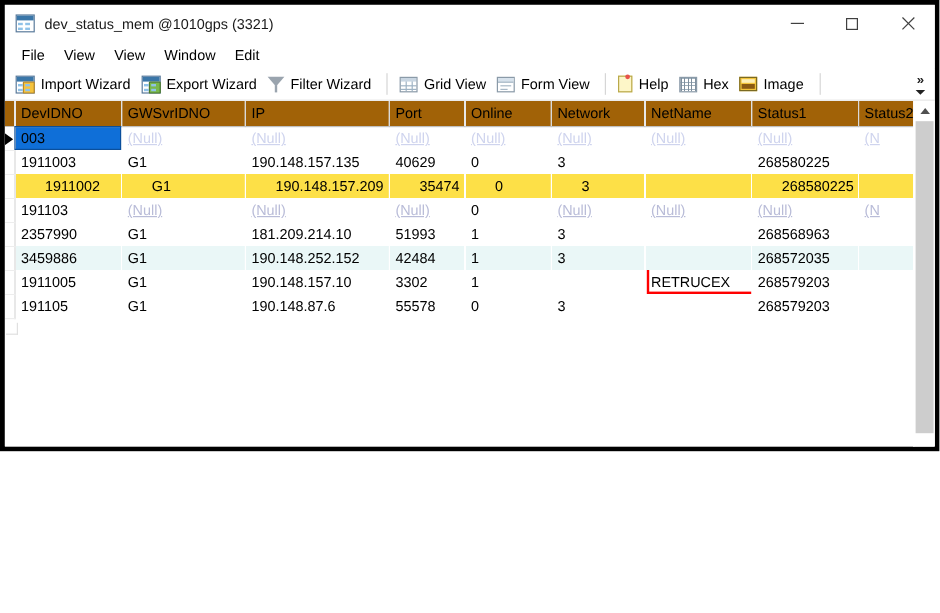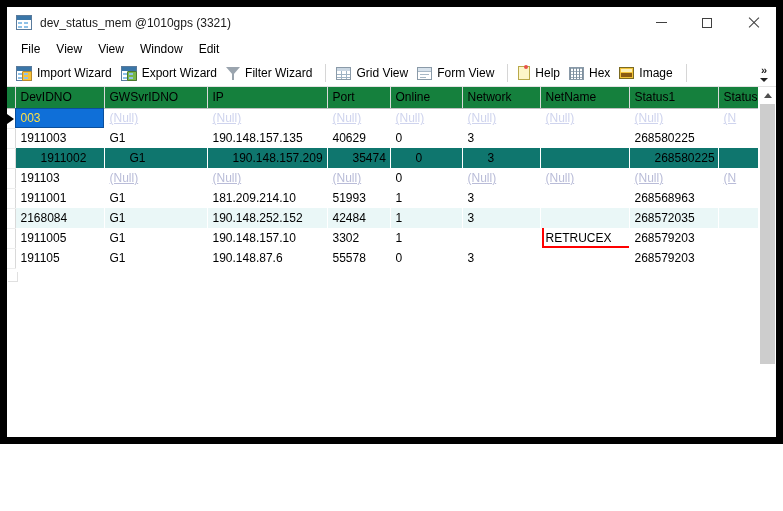--- a/index.html
+++ b/index.html
@@ -12,24 +12,24 @@
     background: #ffffff;
     font-family: "Liberation Sans", sans-serif;
     font-size: 12px;
     color: #000000;
     overflow: hidden;
     -webkit-font-smoothing: antialiased;
   }
   .window {
     position: relative;
     width: 783px;
-    height: 444px;
-    background: #ffffff;
-    box-sizing: border-box;
-    border: 7px solid #000000;
+    height: 376px;
+    background: #ffffff;
+    box-sizing: border-box;
+    border: 4px solid #000000;
     overflow: hidden;
   }
 
   
   .titlebar {
     position: relative;
     height: 31px;
     background: #ffffff;
     display: flex;
     align-items: center;
@@ -326,21 +326,21 @@
     padding: 0 5px;
     height: 20px;
     box-sizing: border-box;
     overflow: hidden;
     white-space: nowrap;
     text-align: left;
     font-weight: normal;
     vertical-align: middle;
   }
   table.grid th {
-    background: #15803d;
+    background: #a16207;
     border-right: 1px solid #d9d9d9;
     border-bottom: 1px solid #c0c0c0;
     color: #000000;
     font-size: 12px;
     height: 21px;
   }
   th.col-selected { background: #d9edf9; border-bottom: 2px solid #2a7fc9; }
   td { border-right: 1px solid transparent; }
   .gutter {
     width: 8px;
@@ -352,28 +352,28 @@
   th.gutter { border-bottom: 1px solid #c0c0c0; }
   td.gutter { border-bottom: 1px solid #ededed; }
   .rowmark {
     position: absolute;
     left: 0px; top: 5px;
     width: 0; height: 0;
     border-top: 5px solid transparent;
     border-bottom: 5px solid transparent;
     border-left: 7px solid #000000;
   }
-  tr.band-gray td:not(.gutter) { background: #0f766e; padding-left: 25px; }
+  tr.band-gray td:not(.gutter) { background: #fde047; padding-left: 25px; }
   tr.band-cyan td:not(.gutter) { background: #eaf7f7; }
   tr.band-white td:not(.gutter) { background: #ffffff; }
   td.num { text-align: right; }
   td.null-cell { color: #b9bcd8; text-decoration: underline; }
   td.sel {
     background: #0f6fd8 !important;
-    color: #fde047;
+    color: #000000;
     outline: 1px solid #0a4f9c;
     outline-offset: -1px;
   }
   tr.row-selected td.null-cell { color: #cfd4ee; }
 
   
   td.annot {
     position: relative;
   }
   .annot-box {
@@ -590,33 +590,33 @@
               <td class="num null-cell">(Null)</td>
               <td class="num null-cell">(Null)</td>
               <td class="num">0</td>
               <td class="num null-cell">(Null)</td>
               <td class="num null-cell">(Null)</td>
               <td class="num null-cell">(Null)</td>
               <td class="num null-cell">(N</td>
             </tr>
             <tr class="band-white">
               <td class="gutter"></td>
-              <td class="">1911001</td>
+              <td class="">2357990</td>
               <td class="">G1</td>
               <td class="">181.209.214.10</td>
               <td class="num">51993</td>
               <td class="num">1</td>
               <td class="num">3</td>
               <td class=""></td>
               <td class="num">268568963</td>
               <td class="num"></td>
             </tr>
             <tr class="band-cyan">
               <td class="gutter"></td>
-              <td class="">2168084</td>
+              <td class="">3459886</td>
               <td class="">G1</td>
               <td class="">190.148.252.152</td>
               <td class="num">42484</td>
               <td class="num">1</td>
               <td class="num">3</td>
               <td class=""></td>
               <td class="num">268572035</td>
               <td class="num"></td>
             </tr>
             <tr class="band-white">

